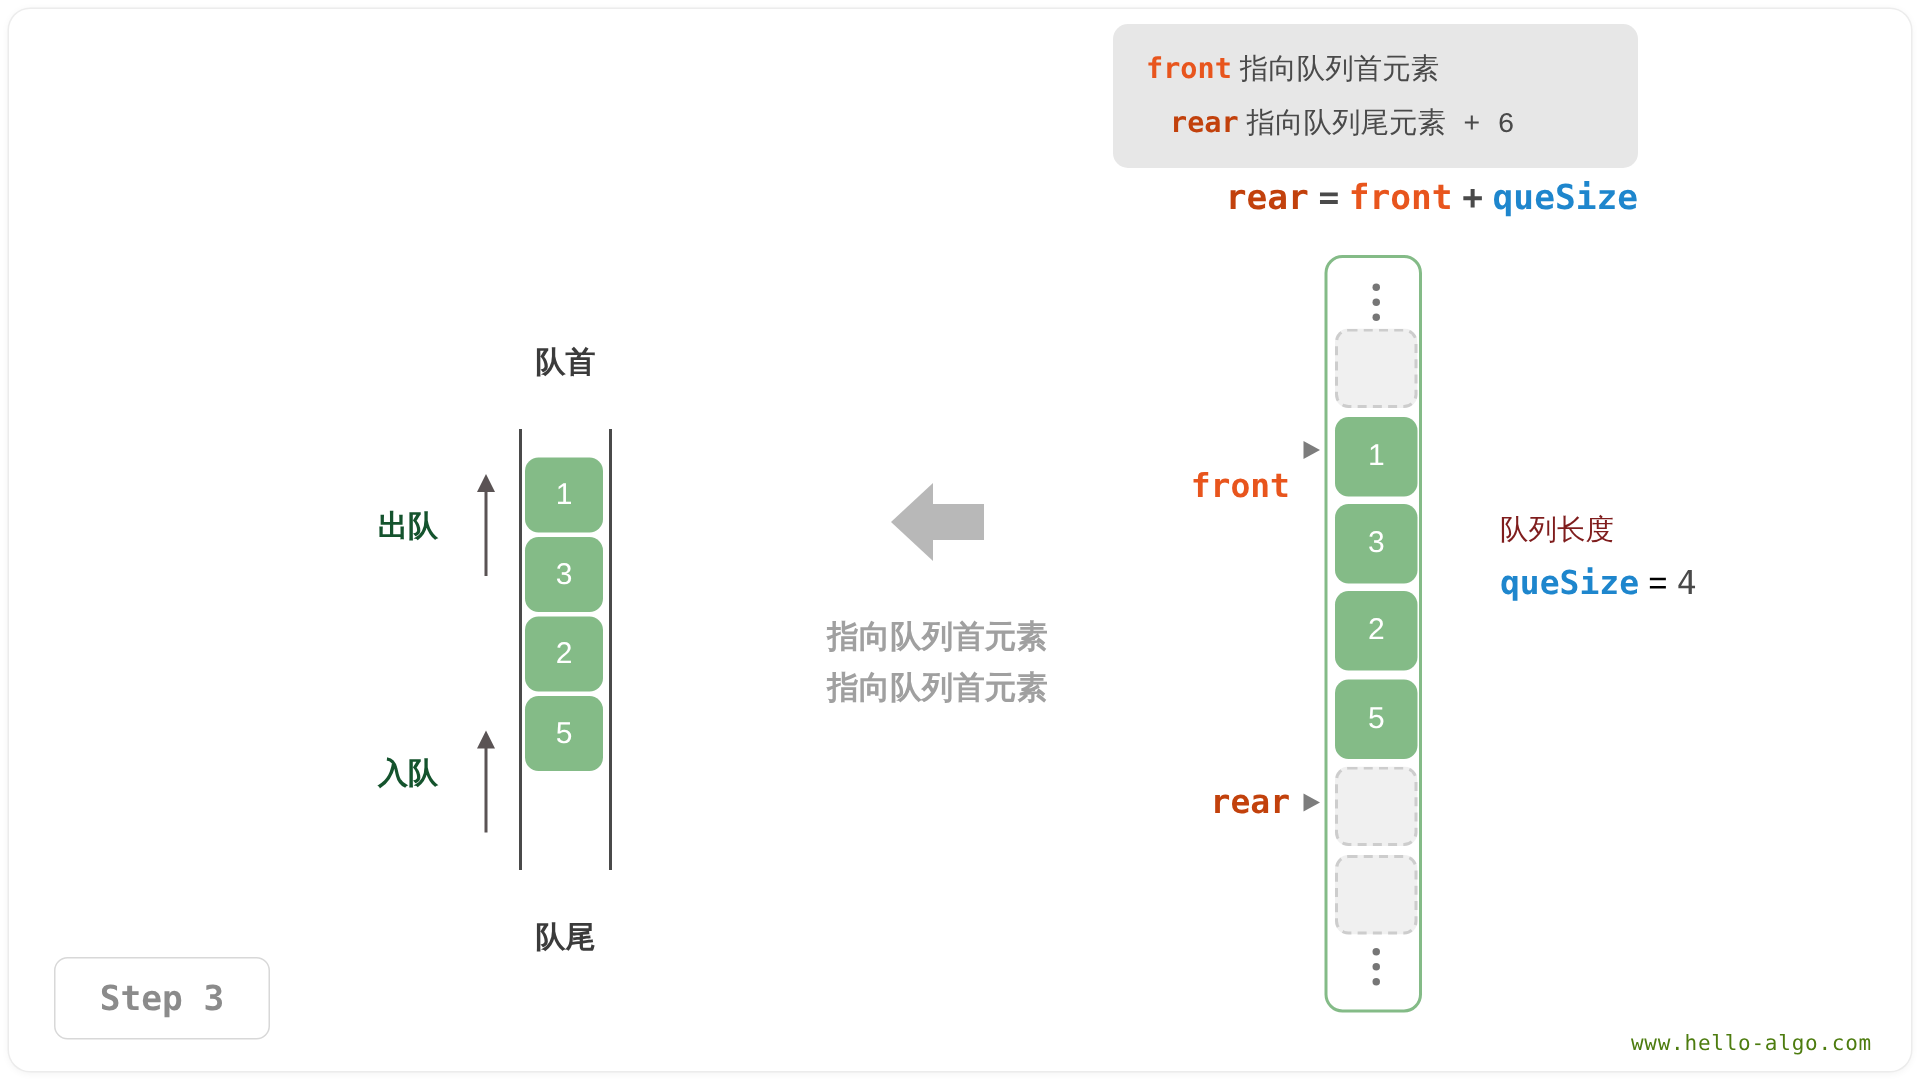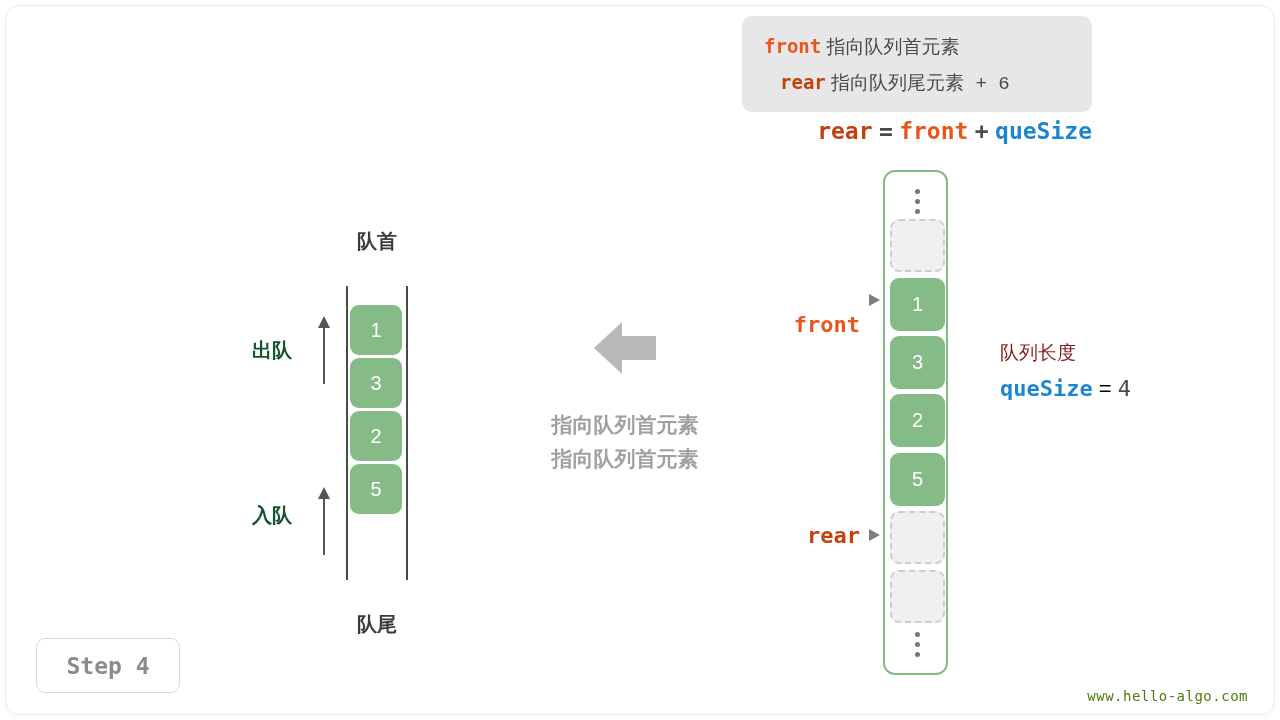--- a/index.html
+++ b/index.html
@@ -407,15 +407,15 @@
 
   <div class="big-arrow">
     <div class="ba-head"></div>
     <div class="ba-tail"></div>
   </div>
   <div class="center-note">
     <div>指向队列首元素</div>
     <div>指向队列首元素</div>
   </div>
 
-  <div class="step-badge">Step 4</div>
+  <div class="step-badge">Step 3</div>
   <div class="watermark">www.hello-algo.com</div>
 </div>
 
 </body></html>

